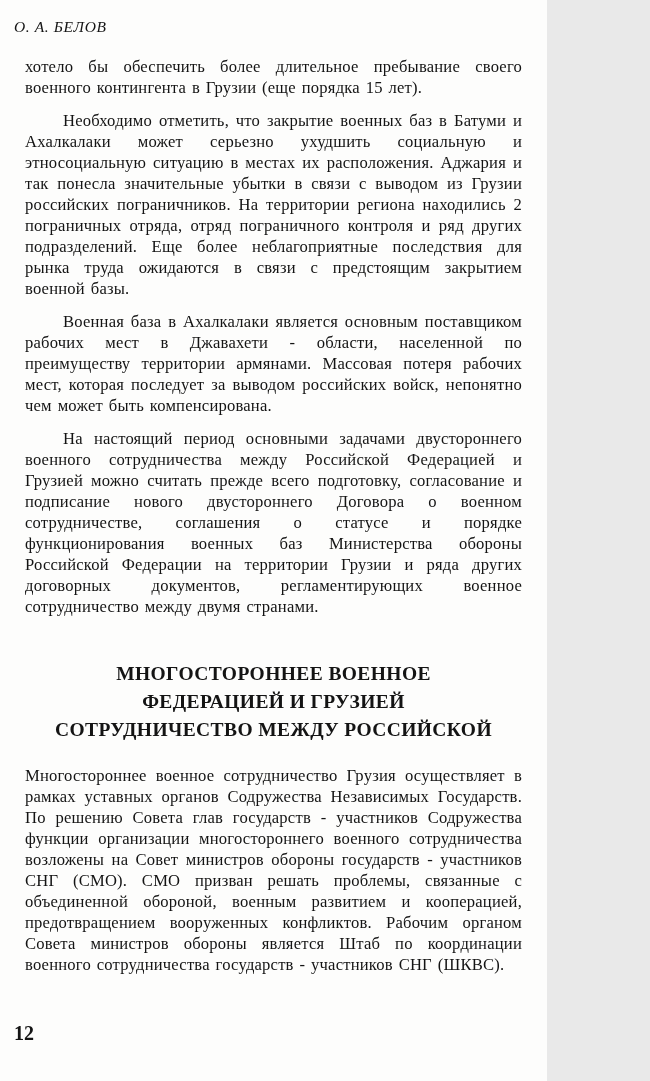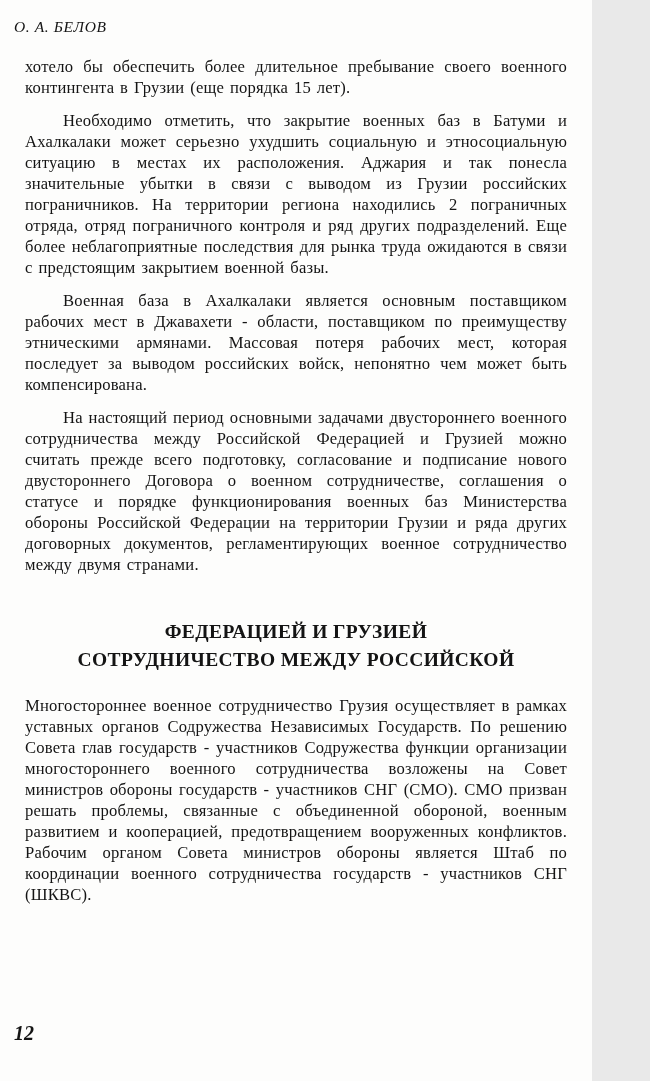--- a/index.html
+++ b/index.html
@@ -2,21 +2,21 @@
 <html><head>
 <meta charset="utf-8">
 <style>
   html, body {
     margin: 0;
     padding: 0;
     background: #e9e9e9;
   }
   .page {
     position: relative;
-    width: 592px;
+    width: 547px;
     height: 1081px;
     background: #fdfdfc;
     box-sizing: border-box;
     padding: 18px 13px 0 13px;
     font-family: "Liberation Serif", "DejaVu Serif", serif;
     color: #141414;
     overflow: hidden;
   }
   .running-header {
     font-style: italic;
@@ -42,39 +42,39 @@
     font-size: 19.5px;
     line-height: 28px;
     letter-spacing: 0.4px;
   }
   .page-number {
     position: absolute;
     left: 14px;
     bottom: 36px;
     font-size: 20px;
     font-weight: bold;
-    font-style: italic;
   }
 </style>
 </head>
 <body>
 
 <div class="page">
 
   <div class="running-header">О. А. БЕЛОВ</div>
 
   <p class="body-par">хотело бы обеспечить более длительное пребывание своего военного контингента в Грузии (еще порядка 15 лет).</p>
 
   <p class="body-par indent">Необходимо отметить, что закрытие военных баз в Батуми и Ахалкалаки может серьезно ухудшить социальную и этносоциальную ситуацию в местах их расположения. Аджария и так понесла значительные убытки в связи с выводом из Грузии российских пограничников. На территории региона находились 2 пограничных отряда, отряд пограничного контроля и ряд других подразделений. Еще более неблагоприятные последствия для рынка труда ожидаются в связи с предстоящим закрытием военной базы.</p>
 
-  <p class="body-par indent">Военная база в Ахалкалаки является основным поставщиком рабочих мест в Джавахети - области, поставщиком по преимуществу этническими армянами. Массовая потеря рабочих мест, которая последует за выводом российских войск, непонятно чем может быть компенсирована.</p>
+  <p class="body-par indent">Военная база в Ахалкалаки является основным поставщиком рабочих мест в Джавахети - области, населенной по преимуществу территории армянами. Массовая потеря рабочих мест, которая последует за выводом российских войск, непонятно чем может быть компенсирована.</p>
 
   <p class="body-par indent">На настоящий период основными задачами двустороннего военного сотрудничества между Российской Федерацией и Грузией можно считать прежде всего подготовку, согласование и подписание нового двустороннего Договора о военном сотрудничестве, соглашения о статусе и порядке функционирования военных баз Министерства обороны Российской Федерации на территории Грузии и ряда других договорных документов, регламентирующих военное сотрудничество между двумя странами.</p>
 
   <div class="section-heading">
+    <div>МНОГОСТОРОННЕЕ ВОЕННОЕ</div>
     <div>ФЕДЕРАЦИЕЙ И ГРУЗИЕЙ</div>
     <div>СОТРУДНИЧЕСТВО МЕЖДУ РОССИЙСКОЙ</div>
   </div>
 
   <p class="body-par">Многостороннее военное сотрудничество Грузия осуществляет в рамках уставных органов Содружества Независимых Государств. По решению Совета глав государств - участников Содружества функции организации многостороннего военного сотрудничества возложены на Совет министров обороны государств - участников СНГ (СМО). СМО призван решать проблемы, связанные с объединенной обороной, военным развитием и кооперацией, предотвращением вооруженных конфликтов. Рабочим органом Совета министров обороны является Штаб по координации военного сотрудничества государств - участников СНГ (ШКВС).</p>
 
 
   <div class="page-number">12</div>
 
 </div>

